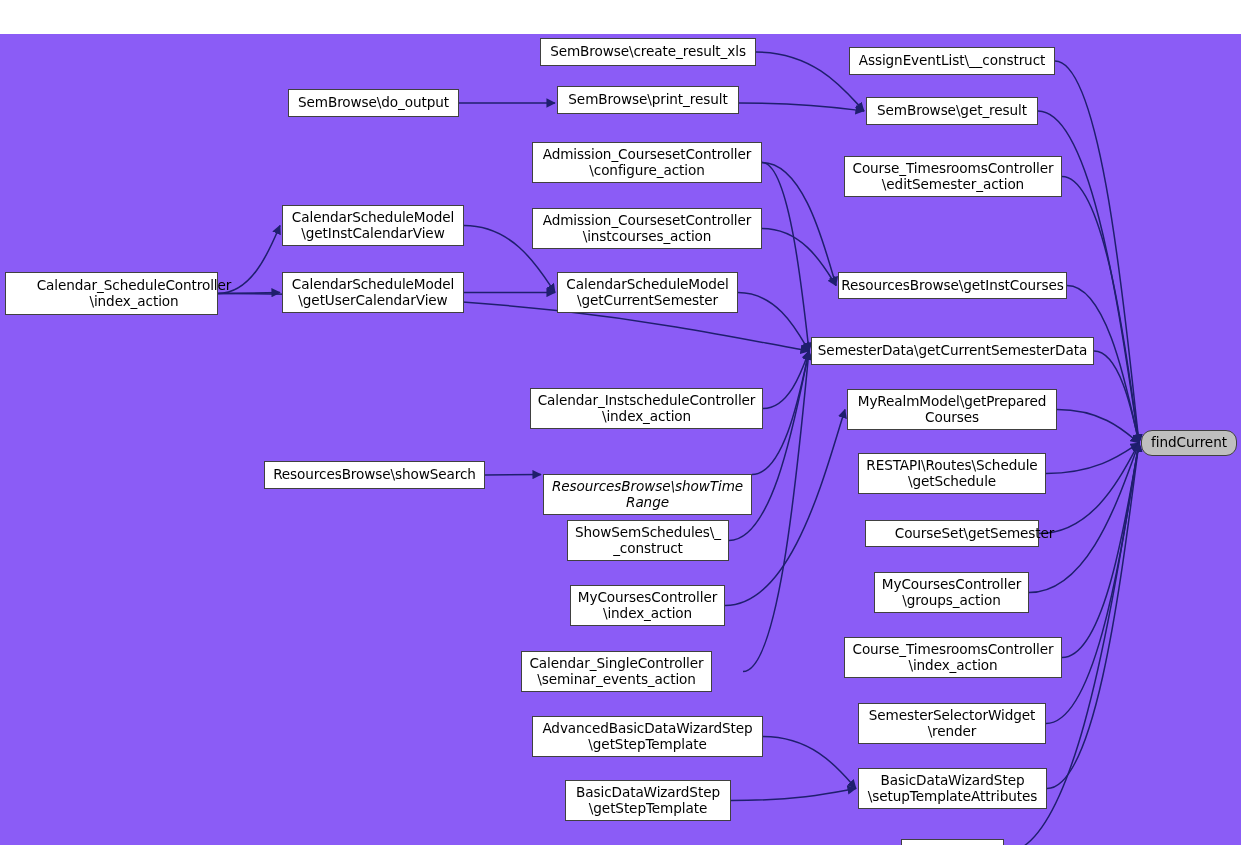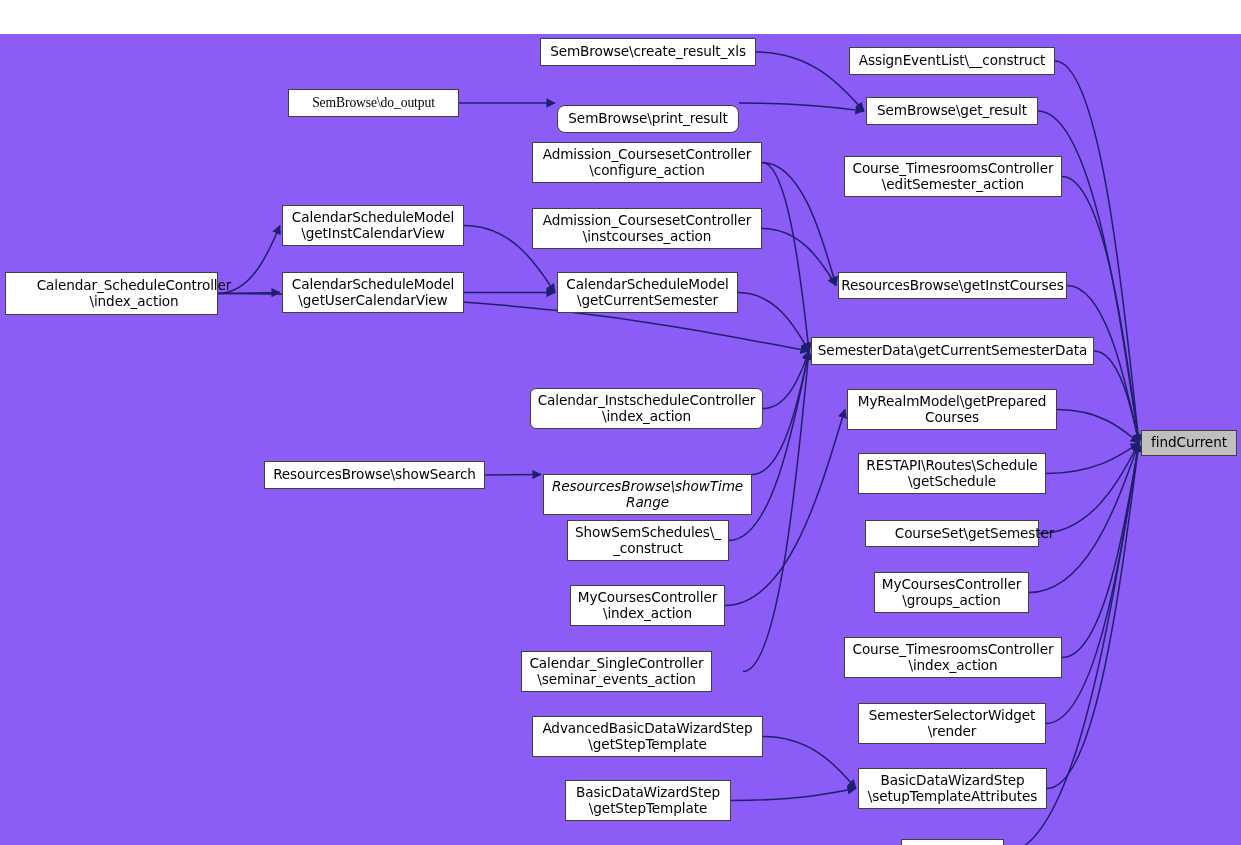--- a/index.html
+++ b/index.html
@@ -3,21 +3,21 @@
 <meta charset="utf-8">
 <style>
   html,body{margin:0;padding:0;background:#ffffff;}
   #canvas{position:relative;width:1241px;height:841px;background:#8b5cf6;
           font-family:"DejaVu Sans","Liberation Sans",sans-serif;overflow:hidden;margin-top:34px;}
   svg.edges{position:absolute;left:0;top:0;width:1241px;height:845px;}
   .node{position:absolute;box-sizing:border-box;border:1px solid #404040;
         background:#ffffff;display:flex;align-items:center;justify-content:center;
         text-align:center;color:#000000;font-size:13.6px;line-height:15.5px;
         letter-spacing:-0.1px;white-space:pre-line;padding:0 3px;}
-  .node.target{background:#bfbfbf;border-color:#404040;}
+  .node.target{background:#bfbfbf;border-color:#404040;border-radius:11px;}
 </style>
 </head>
 <body>
 
 <div id="canvas">
   <svg class="edges" viewBox="0 0 1241 845" xmlns="http://www.w3.org/2000/svg">
     <defs>
       <marker id="arrow" viewBox="0 0 10 10" refX="9.2" refY="5" markerWidth="6.2" markerHeight="6.2" orient="auto-start-reverse">
         <path d="M 0 0 L 10 5 L 0 10 z" fill="#1f1f6e"></path>
       </marker>
@@ -55,40 +55,40 @@
         <path d="M 763 702.5 C 815.25 702.5, 840.9 737.86, 856 754.5" marker-end="url(#arrow)" stroke="#1f1f6e"></path>
         <path d="M 731 766.5 C 800.85 766.5, 835.14 758.34, 856 754.5" marker-end="url(#arrow)" stroke="#1f1f6e"></path>
         <path d="M 1047 754.5 C 1098.7 754.5, 1124.08 519.56, 1139 409" marker-end="url(#arrow)" stroke="#1f1f6e"></path>
         <path d="M 702 826 C 811.45 826, 865.18 821.24, 899 819" marker-end="url(#arrow)" stroke="#1f1f6e"></path>
         <path d="M 1004 819 C 1079.35 819, 1116.34 540.2, 1139 409" marker-end="url(#arrow)" stroke="#1f1f6e"></path>
       </g>
   </svg>
   <div id="node-layer">
       <div class="node" style="left: 540px; top: 4px; width: 216px; height: 28px;">SemBrowse\create_result_xls</div>
       <div class="node" style="left: 849px; top: 13px; width: 206px; height: 28px;">AssignEventList\__construct</div>
-      <div class="node" style="left: 288px; top: 55px; width: 171px; height: 28px; font-family: Liberation Serif, serif;">SemBrowse\do_output</div>
-      <div class="node" style="left: 557px; top: 71px; width: 182px; height: 28px; border-radius: 8px;">SemBrowse\print_result</div>
+      <div class="node" style="left: 288px; top: 55px; width: 171px; height: 28px;">SemBrowse\do_output</div>
+      <div class="node" style="left: 557px; top: 52px; width: 182px; height: 28px;">SemBrowse\print_result</div>
       <div class="node" style="left: 866px; top: 63px; width: 172px; height: 28px;">SemBrowse\get_result</div>
       <div class="node" style="left: 532px; top: 108px; width: 230px; height: 41px;">Admission_CoursesetController
 \configure_action</div>
       <div class="node" style="left: 844px; top: 122px; width: 218px; height: 41px;">Course_TimesroomsController
 \editSemester_action</div>
       <div class="node" style="left: 532px; top: 174px; width: 230px; height: 41px;">Admission_CoursesetController
 \instcourses_action</div>
       <div class="node" style="left: 282px; top: 171px; width: 182px; height: 41px;">CalendarScheduleModel
 \getInstCalendarView</div>
       <div class="node" style="left: 5px; top: 238px; width: 213px; height: 43px; padding-left: 48px;">Calendar_ScheduleController
 \index_action</div>
       <div class="node" style="left: 282px; top: 238px; width: 182px; height: 41px;">CalendarScheduleModel
 \getUserCalendarView</div>
       <div class="node" style="left: 557px; top: 238px; width: 181px; height: 41px;">CalendarScheduleModel
 \getCurrentSemester</div>
       <div class="node" style="left: 838px; top: 238px; width: 229px; height: 27px;">ResourcesBrowse\getInstCourses</div>
       <div class="node" style="left: 811px; top: 303px; width: 283px; height: 28px;">SemesterData\getCurrentSemesterData</div>
-      <div class="node" style="left: 530px; top: 354px; width: 233px; height: 41px; border-radius: 6px;">Calendar_InstscheduleController
+      <div class="node" style="left: 530px; top: 354px; width: 233px; height: 41px;">Calendar_InstscheduleController
 \index_action</div>
       <div class="node" style="left: 847px; top: 355px; width: 210px; height: 41px;">MyRealmModel\getPrepared
 Courses</div>
       <div class="node target" style="left: 1141px; top: 396px; width: 96px; height: 26px;">findCurrent</div>
       <div class="node" style="left: 264px; top: 427px; width: 221px; height: 28px;">ResourcesBrowse\showSearch</div>
       <div class="node" style="left: 543px; top: 440px; width: 209px; height: 41px; font-style: italic;">ResourcesBrowse\showTime
 Range</div>
       <div class="node" style="left: 858px; top: 419px; width: 188px; height: 41px;">RESTAPI\Routes\Schedule
 \getSchedule</div>
       <div class="node" style="left: 567px; top: 486px; width: 162px; height: 41px;">ShowSemSchedules\_

